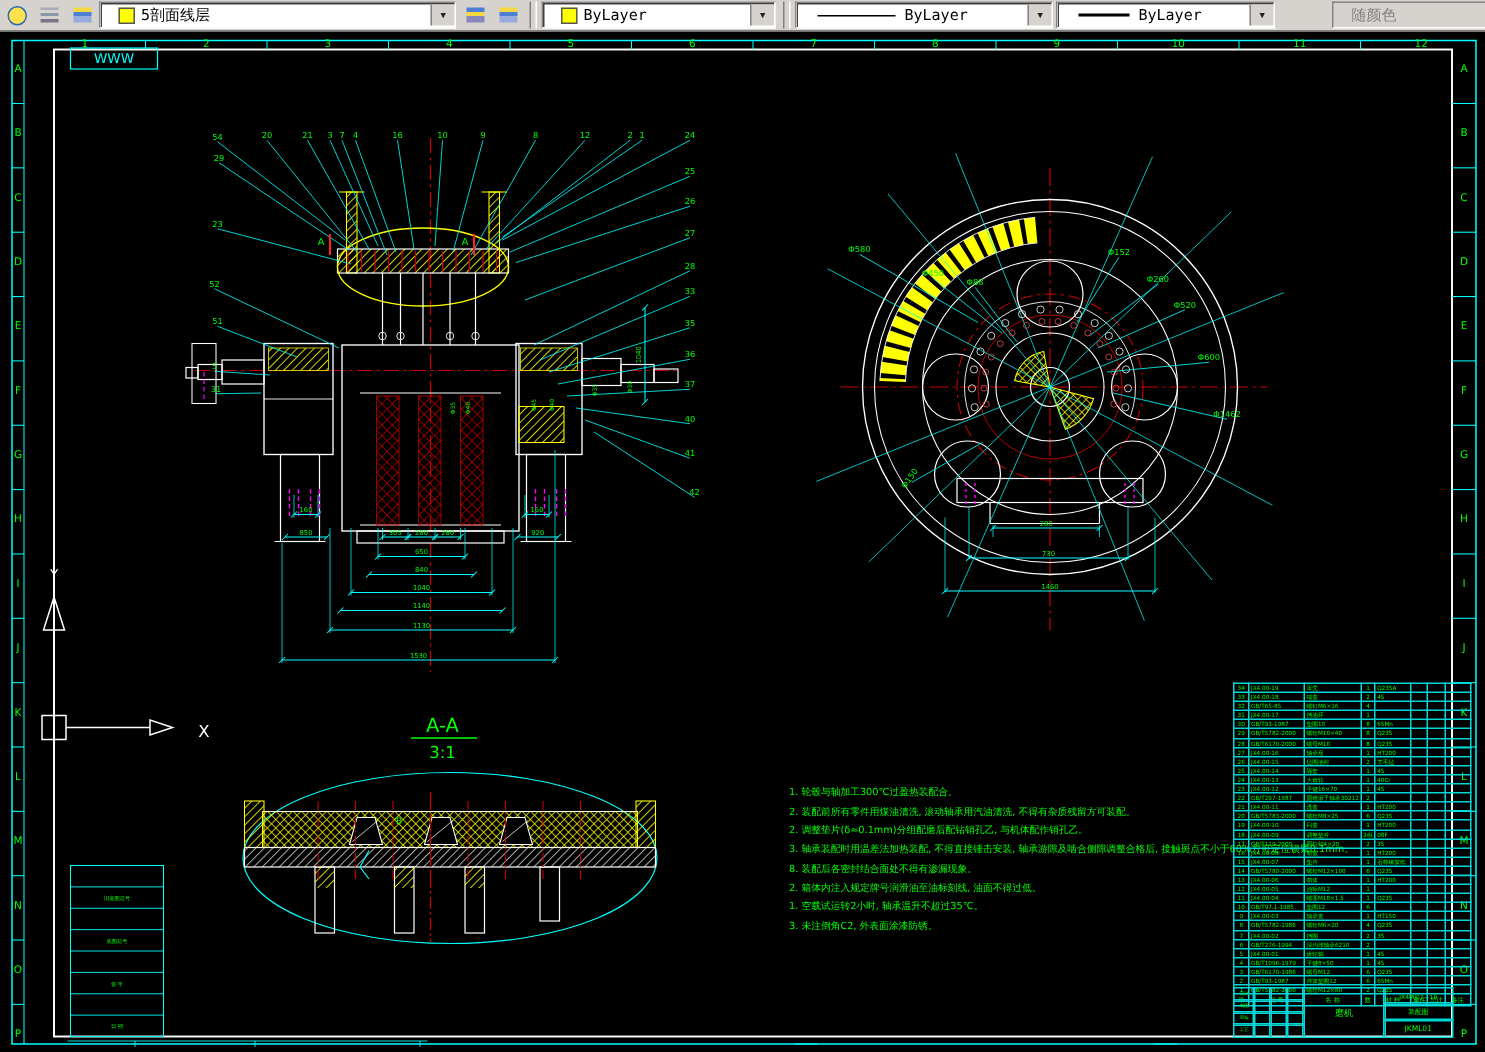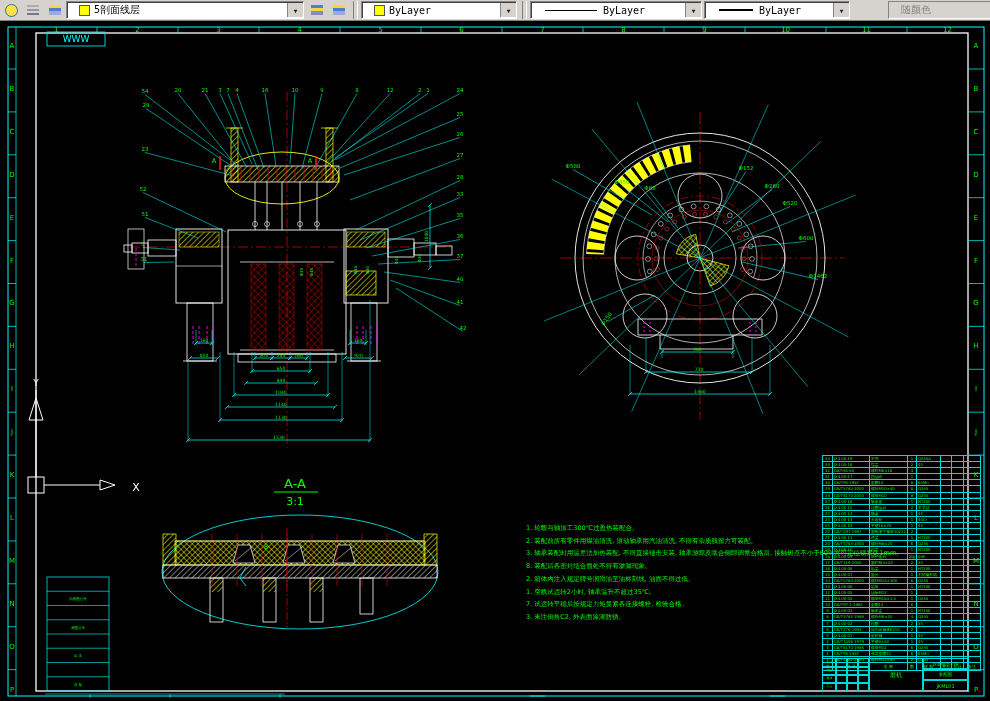--- a/index.html
+++ b/index.html
@@ -609,25 +609,25 @@
     <circle cx="657.499263643281" cy="269.3880379845109" r="2" stroke="#cc4444" fill="none" stroke-width="0.6"></circle>
     <text x="78" y="600" fill="#00ff00" font-size="3.5" text-anchor="middle">旧底图总号</text>
     <text x="78" y="628.5" fill="#00ff00" font-size="3.5" text-anchor="middle">底图总号</text>
     <text x="78" y="657" fill="#00ff00" font-size="3.5" text-anchor="middle">签 字</text>
     <text x="78" y="685.5" fill="#00ff00" font-size="3.5" text-anchor="middle">日 期</text>
   </svg>
 
 <div id="notes">
     <div>1. 轮毂与轴加工300℃过盈热装配合。</div>
     <div>2. 装配前所有零件用煤油清洗, 滚动轴承用汽油清洗, 不得有杂质残留方可装配。</div>
+    <div>2. 调整垫片(δ≈0.1mm)分组配磨后配钻销孔乙, 与机体配作销孔乙。</div>
     <div>3. 轴承装配时用温差法加热装配, 不得直接锤击安装, 轴承游隙及啮合侧隙调整合格后, 接触斑点不小于60%方可定位锁紧0.1mm。</div>
     <div>8. 装配后各密封结合面处不得有渗漏现象。</div>
     <div>2. 箱体内注入规定牌号润滑油至油标刻线, 油面不得过低。</div>
     <div>1. 空载试运转2小时, 轴承温升不超过35℃。</div>
-    <div>7. 试运转平稳后按规定力矩复紧各连接螺栓, 检验合格。</div>
     <div>3. 未注倒角C2, 外表面涂漆防锈。</div>
   </div>
 <div id="parts">
     <table class="ptbl">
       <colgroup>
         <col style="width: 10px;">
         <col style="width: 37px;">
         <col style="width: 27px;">
         <col style="width: 9px;">
         <col style="width: 24px;">

